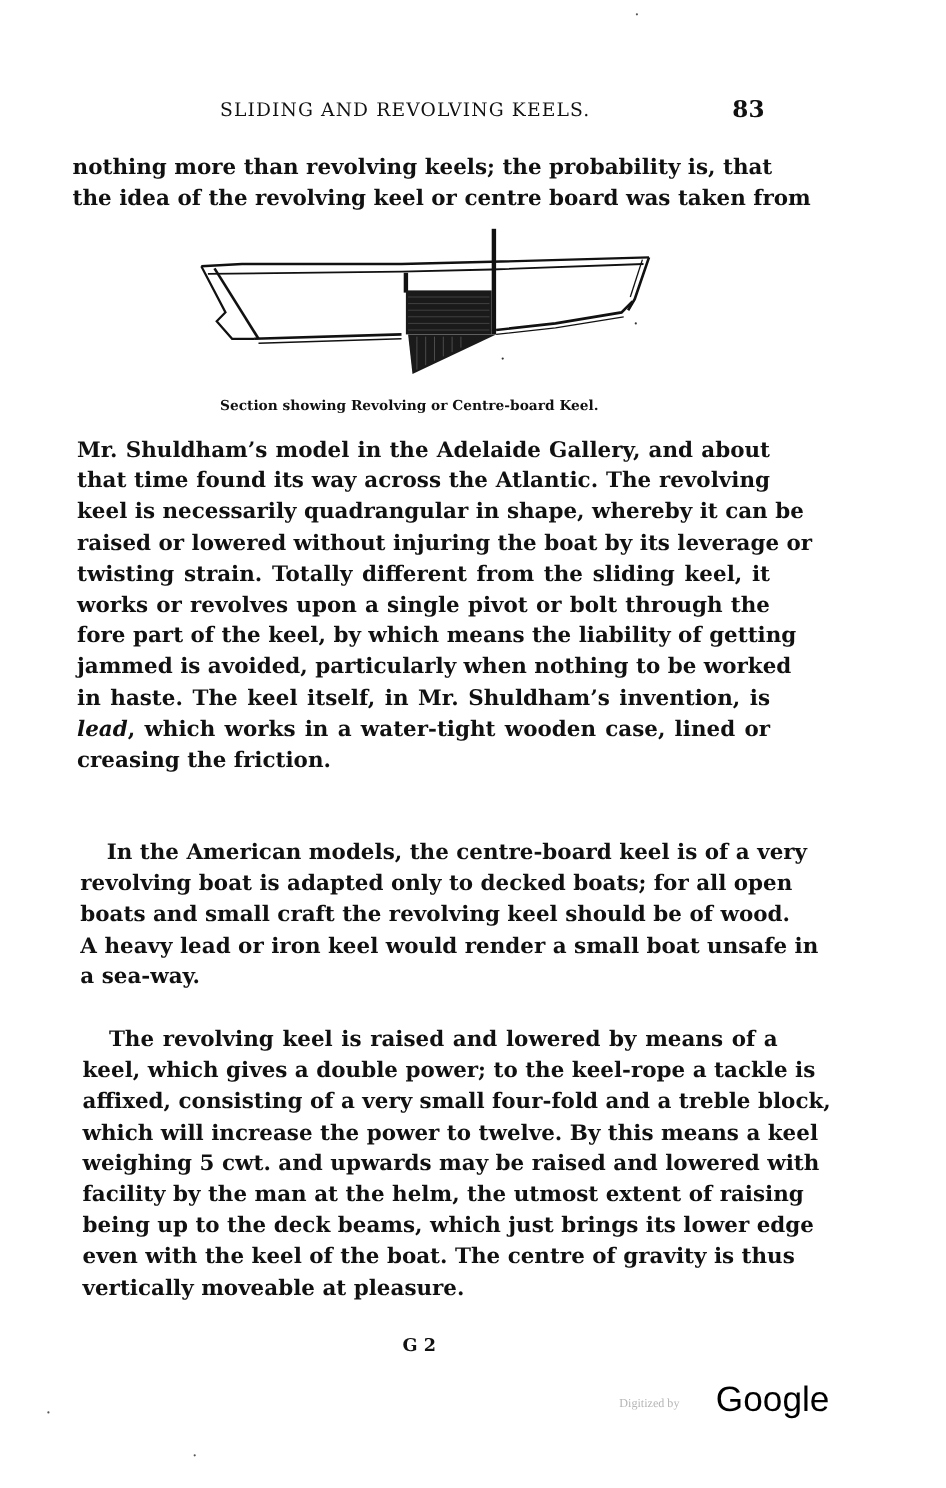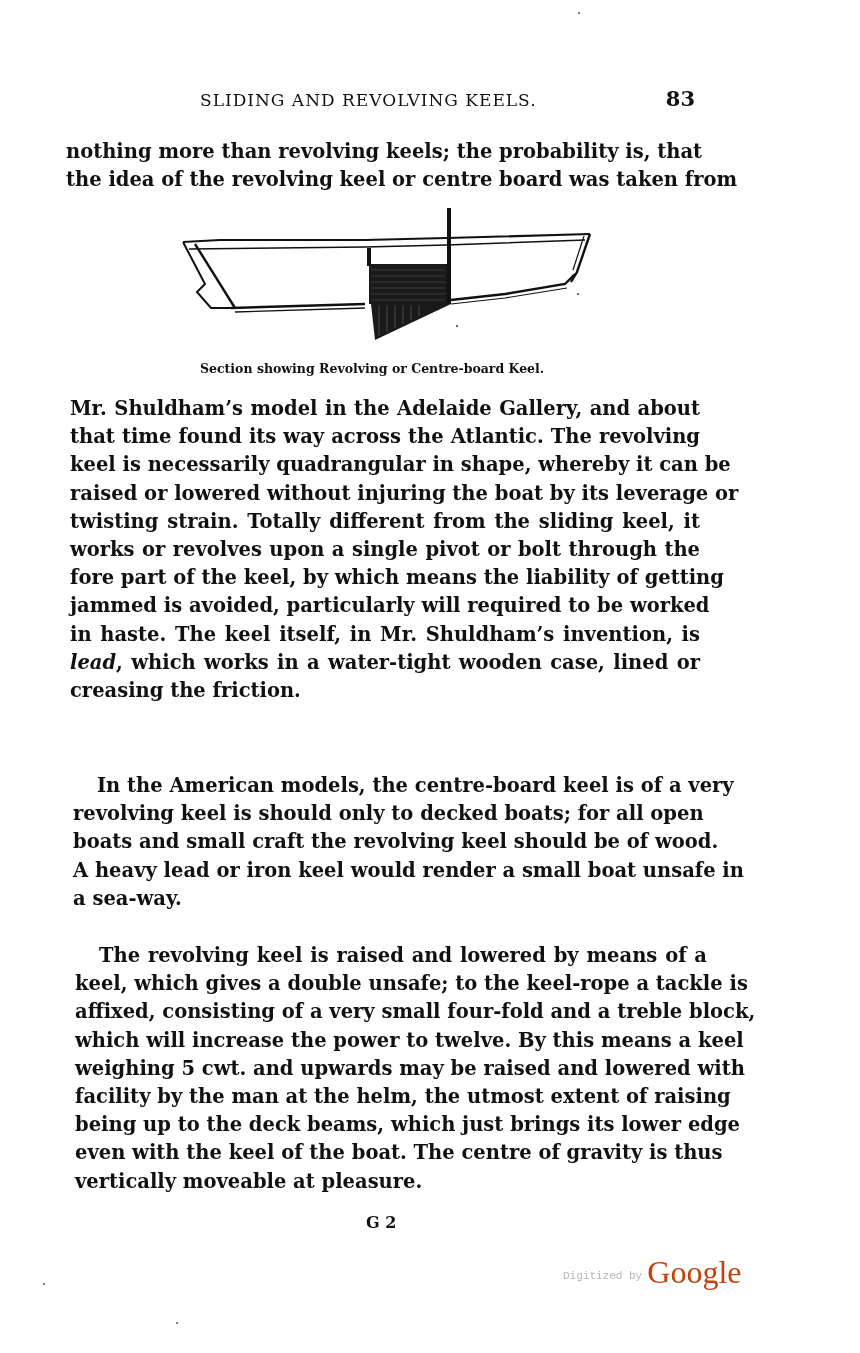--- a/index.html
+++ b/index.html
@@ -51,21 +51,20 @@
       text-align: justify;
       text-align-last: justify;
       height: 28.2px;
       overflow: visible;
     }
     .line.last {
       text-align-last: left;
     }
     .line.indent {
       padding-left: 24px;
-      margin-top: 11px;
     }
     .block1 {
       left: 66px;
       top: 138px;
       width: 628px;
     }
     .figure {
       position: absolute;
       left: 175px;
       top: 204px;
@@ -108,28 +107,29 @@
       font-weight: bold;
     }
     .watermark {
       position: absolute;
       left: 563px;
       top: 1254px;
       color: #b5b5b5;
       white-space: nowrap;
     }
     .watermark .small {
-      font-family: Liberation Mono, monospace;
+      font-family: Liberation Serif, serif;
       font-size: 11px;
       vertical-align: 4px;
     }
     .watermark .big {
-      font-family: Liberation Serif, serif;
+      font-family: Liberation Sans, sans-serif;
       font-size: 32px;
-      color: #c2410c;
+      color: #000000;
+      margin-left: 28px;
     }
     .speck {
       position: absolute;
       width: 2px;
       height: 2px;
       background: #555;
       border-radius: 1px;
     }
     i { font-style: italic; }
   </style>
@@ -193,37 +193,37 @@
 <div class="caption">Section showing Revolving or Centre-board Keel.</div>
 
 <div class="text-block block2">
   <span class="line">Mr. Shuldham’s model in the Adelaide Gallery, and about</span>
   <span class="line">that time found its way across the Atlantic.  The revolving</span>
   <span class="line">keel is necessarily quadrangular in shape, whereby it can be</span>
   <span class="line">raised or lowered without injuring the boat by its leverage or</span>
   <span class="line">twisting strain.  Totally different from the sliding keel, it</span>
   <span class="line">works or revolves upon a single pivot or bolt through the</span>
   <span class="line">fore part of the keel, by which means the liability of getting</span>
-  <span class="line">jammed is avoided, particularly will required to be worked</span>
+  <span class="line">jammed is avoided, particularly when nothing to be worked</span>
   <span class="line">in haste.  The keel itself, in Mr. Shuldham’s invention, is</span>
   <span class="line"><i>lead</i><span>, which works in a water-tight wooden case, lined or</span></span>
   <span class="line last">creasing the friction.</span>
 </div>
 
 <div class="text-block block3">
   <span class="line indent">In the American models, the centre-board keel is of a very</span>
-  <span class="line">revolving keel is should only to decked boats; for all open</span>
+  <span class="line">revolving boat is adapted only to decked boats; for all open</span>
   <span class="line">boats and small craft the revolving keel should be of wood.</span>
   <span class="line">A heavy lead or iron keel would render a small boat unsafe in</span>
   <span class="line last">a sea-way.</span>
 </div>
 
 <div class="text-block block4">
   <span class="line indent">The revolving keel is raised and lowered by means of a</span>
-  <span class="line">keel, which gives a double unsafe; to the keel-rope a tackle is</span>
+  <span class="line">keel, which gives a double power; to the keel-rope a tackle is</span>
   <span class="line">affixed, consisting of a very small four-fold and a treble block,</span>
   <span class="line">which will increase the power to twelve.  By this means a keel</span>
   <span class="line">weighing 5 cwt. and upwards may be raised and lowered with</span>
   <span class="line">facility by the man at the helm, the utmost extent of raising</span>
   <span class="line">being up to the deck beams, which just brings its lower edge</span>
   <span class="line">even with the keel of the boat.  The centre of gravity is thus</span>
   <span class="line last">vertically moveable at pleasure.</span>
 </div>
 
 <div class="sig">G 2</div>

